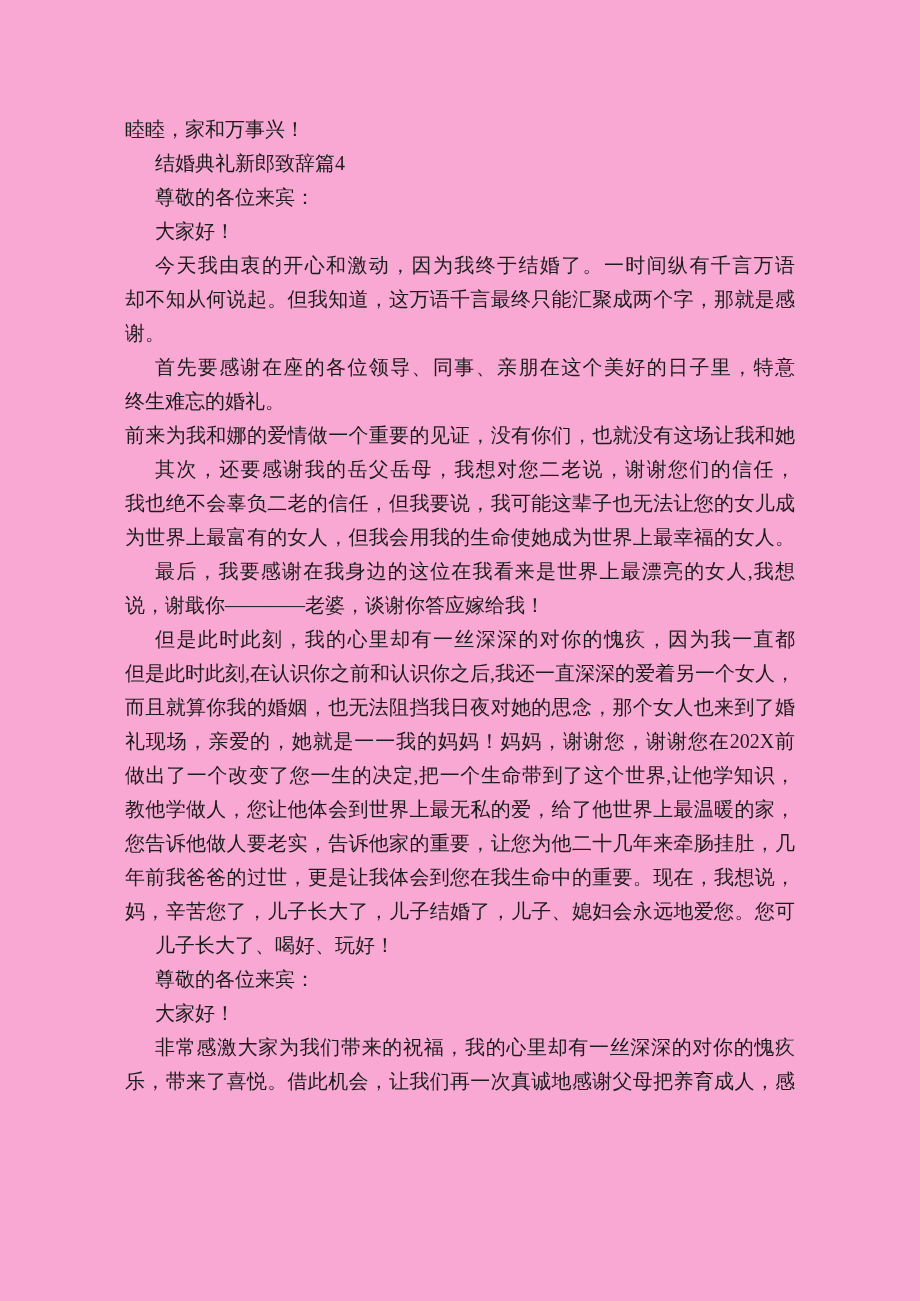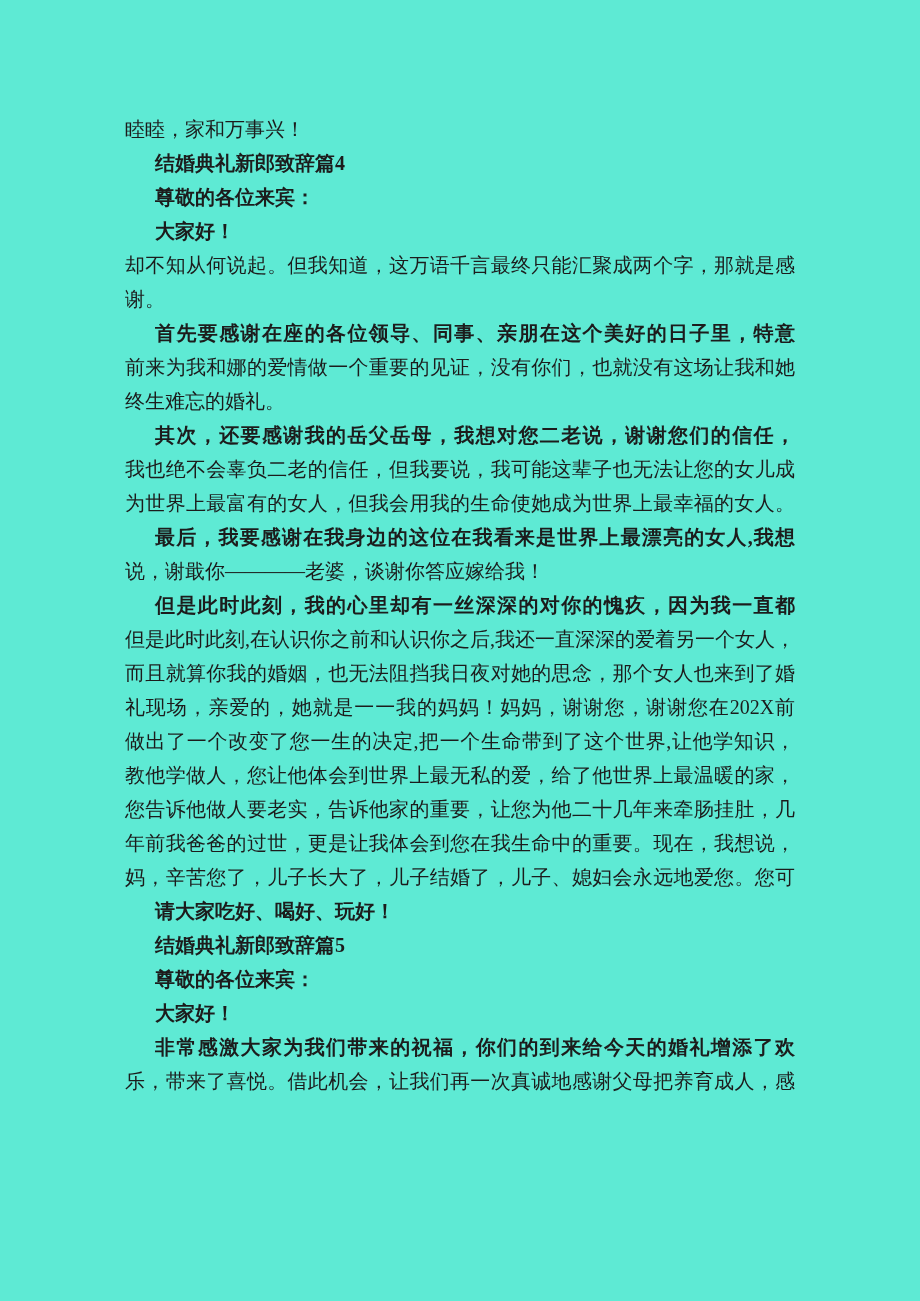--- a/index.html
+++ b/index.html
@@ -10,74 +10,73 @@
   body {
     width: 920px;
     height: 1301px;
     overflow: hidden;
     font-family: "Liberation Serif", serif;
   }
   .page {
     position: relative;
     width: 920px;
     height: 1301px;
-    background: #5eead4;
+    background: #f9a8d4;
   }
   .text-block {
     position: absolute;
     left: 125px;
     top: 112px;
     width: 670px;
     color: #1c1c1c;
   }
   .line {
     font-size: 20px;
     line-height: 34px;
     height: 34px;
     letter-spacing: 0;
     white-space: normal;
     overflow: visible;
   }
   .line.indent {
     text-indent: 30px;
-    font-weight: bold;
   }
   .line.justify {
     text-align: justify;
     text-align-last: justify;
   }
 </style>
 </head>
 <body style="background: rgb(255, 255, 255);">
 
 <main class="page">
   <div class="text-block" style="color: rgb(28, 28, 28);">
       <div class="line">睦睦，家和万事兴！</div>
       <div class="line indent">结婚典礼新郎致辞篇4</div>
       <div class="line indent">尊敬的各位来宾：</div>
       <div class="line indent">大家好！</div>
+      <div class="line indent justify">今天我由衷的开心和激动，因为我终于结婚了。一时间纵有千言万语</div>
       <div class="line justify">却不知从何说起。但我知道，这万语千言最终只能汇聚成两个字，那就是感</div>
       <div class="line">谢。</div>
       <div class="line indent justify">首先要感谢在座的各位领导、同事、亲朋在这个美好的日子里，特意</div>
+      <div class="line">终生难忘的婚礼。</div>
       <div class="line justify">前来为我和娜的爱情做一个重要的见证，没有你们，也就没有这场让我和她</div>
-      <div class="line">终生难忘的婚礼。</div>
       <div class="line indent justify">其次，还要感谢我的岳父岳母，我想对您二老说，谢谢您们的信任，</div>
       <div class="line justify">我也绝不会辜负二老的信任，但我要说，我可能这辈子也无法让您的女儿成</div>
       <div class="line justify">为世界上最富有的女人，但我会用我的生命使她成为世界上最幸福的女人。</div>
       <div class="line indent justify">最后，我要感谢在我身边的这位在我看来是世界上最漂亮的女人,我想</div>
       <div class="line">说，谢戢你————老婆，谈谢你答应嫁给我！</div>
       <div class="line indent justify">但是此时此刻，我的心里却有一丝深深的对你的愧疚，因为我一直都</div>
       <div class="line justify">但是此时此刻,在认识你之前和认识你之后,我还一直深深的爱着另一个女人，</div>
       <div class="line justify">而且就算你我的婚姻，也无法阻挡我日夜对她的思念，那个女人也来到了婚</div>
       <div class="line justify">礼现场，亲爱的，她就是一一我的妈妈！妈妈，谢谢您，谢谢您在202X前</div>
       <div class="line justify">做出了一个改变了您一生的决定,把一个生命带到了这个世界,让他学知识，</div>
       <div class="line justify">教他学做人，您让他体会到世界上最无私的爱，给了他世界上最温暖的家，</div>
       <div class="line justify">您告诉他做人要老实，告诉他家的重要，让您为他二十几年来牵肠挂肚，几</div>
       <div class="line justify">年前我爸爸的过世，更是让我体会到您在我生命中的重要。现在，我想说，</div>
       <div class="line justify">妈，辛苦您了，儿子长大了，儿子结婚了，儿子、媳妇会永远地爱您。您可</div>
-      <div class="line indent">请大家吃好、喝好、玩好！</div>
-      <div class="line indent">结婚典礼新郎致辞篇5</div>
+      <div class="line indent">儿子长大了、喝好、玩好！</div>
       <div class="line indent">尊敬的各位来宾：</div>
       <div class="line indent">大家好！</div>
-      <div class="line indent justify">非常感激大家为我们带来的祝福，你们的到来给今天的婚礼增添了欢</div>
+      <div class="line indent justify">非常感激大家为我们带来的祝福，我的心里却有一丝深深的对你的愧疚</div>
       <div class="line justify">乐，带来了喜悦。借此机会，让我们再一次真诚地感谢父母把养育成人，感</div>
     </div>
 </main>
 
 </body></html>

